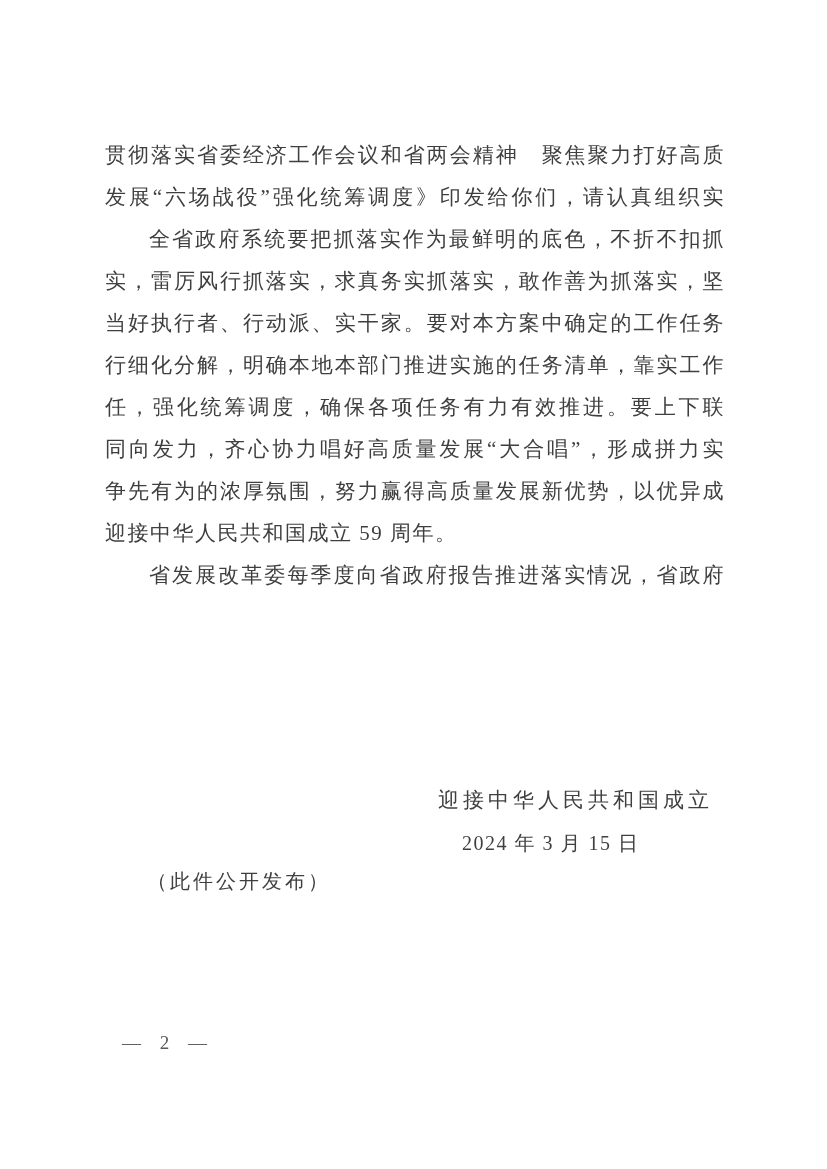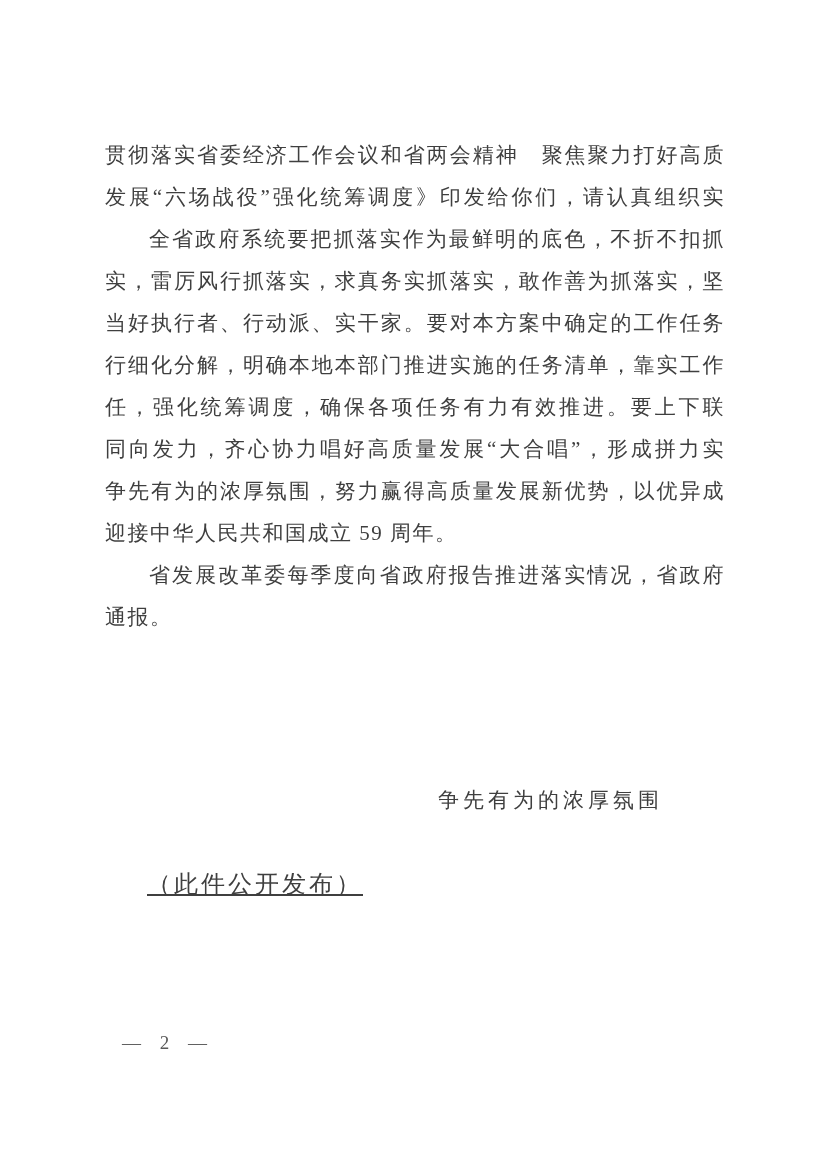--- a/index.html
+++ b/index.html
@@ -44,25 +44,24 @@
     position: absolute;
     left: 462px; top: 830px;
     font-size: 20px;
     letter-spacing: 1.5px;
     color: #3f3f3f;
     white-space: nowrap;
   }
   .publish-note {
     position: absolute;
     left: 147px; top: 868px;
-    font-size: 24px;
+    font-size: 20px;
     letter-spacing: 3px;
     color: #3f3f3f;
     white-space: nowrap;
-    text-decoration: underline;
   }
   .page-footer {
     position: absolute;
     left: 122px; top: 1032px;
     font-size: 19px;
     color: #5a5a5a;
     word-spacing: 12px;
     letter-spacing: 1px;
     white-space: nowrap;
   }
@@ -85,24 +84,24 @@
       <div class="line justify">当好执行者、行动派、实干家。要对本方案中确定的工作任务进</div>
       <div class="line justify">行细化分解，明确本地本部门推进实施的任务清单，靠实工作责</div>
       <div class="line justify">任，强化统筹调度，确保各项任务有力有效推进。要上下联动、</div>
       <div class="line justify">同向发力，齐心协力唱好高质量发展“大合唱”，形成拼力实干、</div>
       <div class="line justify">争先有为的浓厚氛围，努力赢得高质量发展新优势，以优异成绩</div>
       <div class="line">迎接中华人民共和国成立 59 周年。</div>
     </div>
 
     <div>
       <div class="line justify indent">省发展改革委每季度向省政府报告推进落实情况，省政府办</div>
-      <div class="line">通报。</div>
     </div>
 
   </div>
 
-  <div class="sig-name">争先有为的浓厚氛围</div>
+  <div class="sig-name">迎接中华人民共和国成立</div>
+  <div class="sig-date">2024 年 3 月 15 日</div>
 
   <div class="publish-note">（此件公开发布）</div>
 
   <div class="page-footer">— 2 —</div>
 
 </div>
 
 </body></html>

